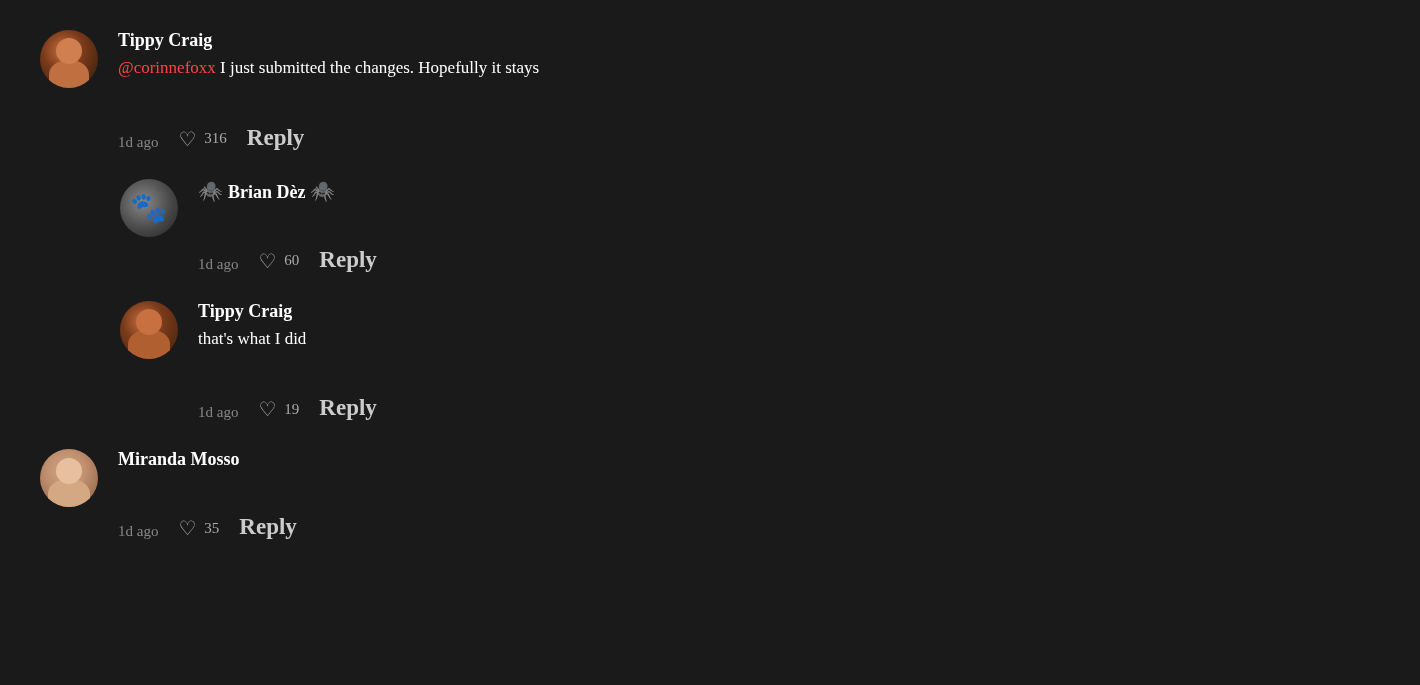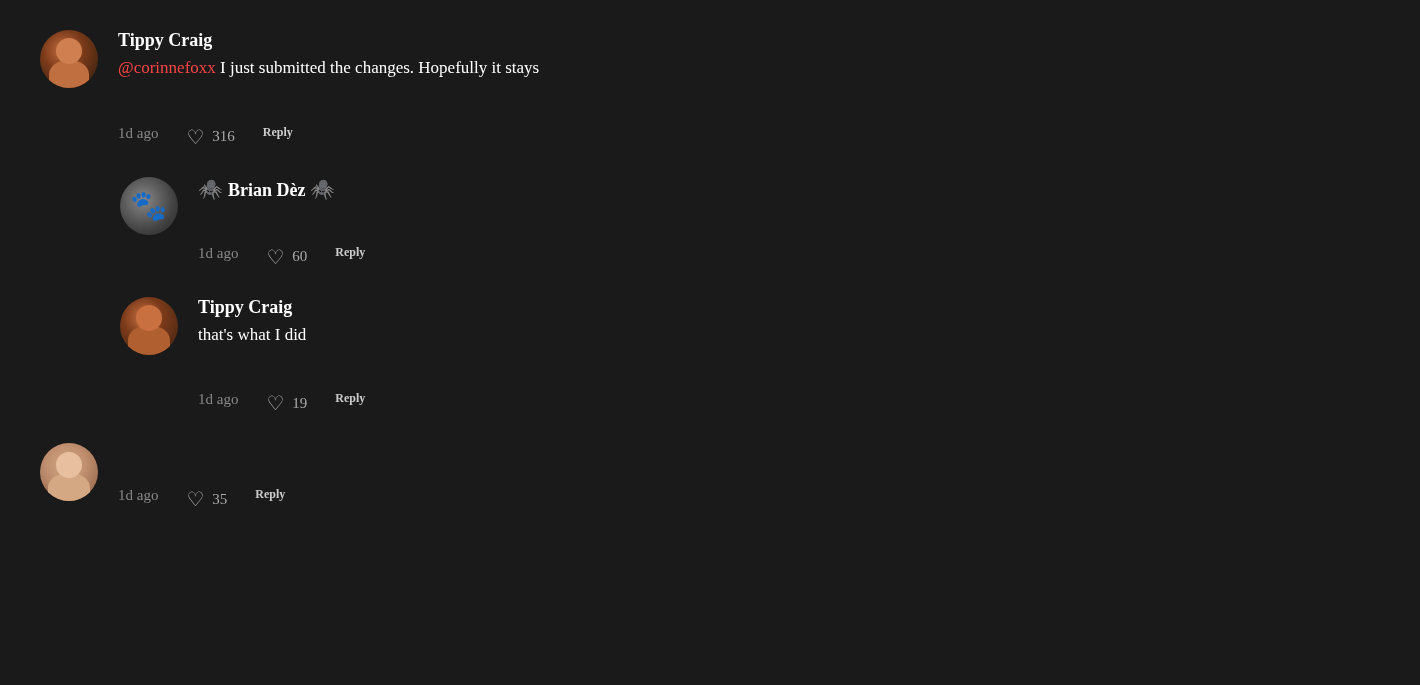--- a/index.html
+++ b/index.html
@@ -161,22 +161,22 @@
       margin-bottom: 10px;
     }
 
     .comment-text .mention {
       color: #ff4444;
       font-weight: 500;
     }
 
     .comment-meta {
       display: flex;
-      align-items: flex-start;
-      gap: 28px;
+      align-items: flex-end;
+      gap: 20px;
       margin-top: 44px;
     }
 
     .comment-time {
       font-size: 15px;
       color: #888888;
     }
 
     .like-btn {
       display: flex;
@@ -194,21 +194,21 @@
       font-size: 20px;
       color: #aaaaaa;
     }
 
     .like-count {
       font-size: 15px;
       color: #aaaaaa;
     }
 
     .reply-btn {
-      font-size: 12px;
+      font-size: 23px;
       font-weight: 600;
       color: #cccccc;
       cursor: pointer;
       background: none;
       border: none;
       padding: 0;
     }
   </style>
 </head>
 <body>
@@ -264,20 +264,21 @@
           <span class="like-count">19</span>
         </button>
         <button class="reply-btn">Reply</button>
       </div>
     </div>
   </div>
 
   <div class="comment">
     <div class="avatar avatar-miranda"></div>
     <div class="comment-body">
+      <div class="comment-username">Miranda Mosso</div>
       <div class="comment-meta">
         <span class="comment-time">1d ago</span>
         <button class="like-btn">
           <span class="heart-icon">♡</span>
           <span class="like-count">35</span>
         </button>
         <button class="reply-btn">Reply</button>
       </div>
     </div>
   </div>

